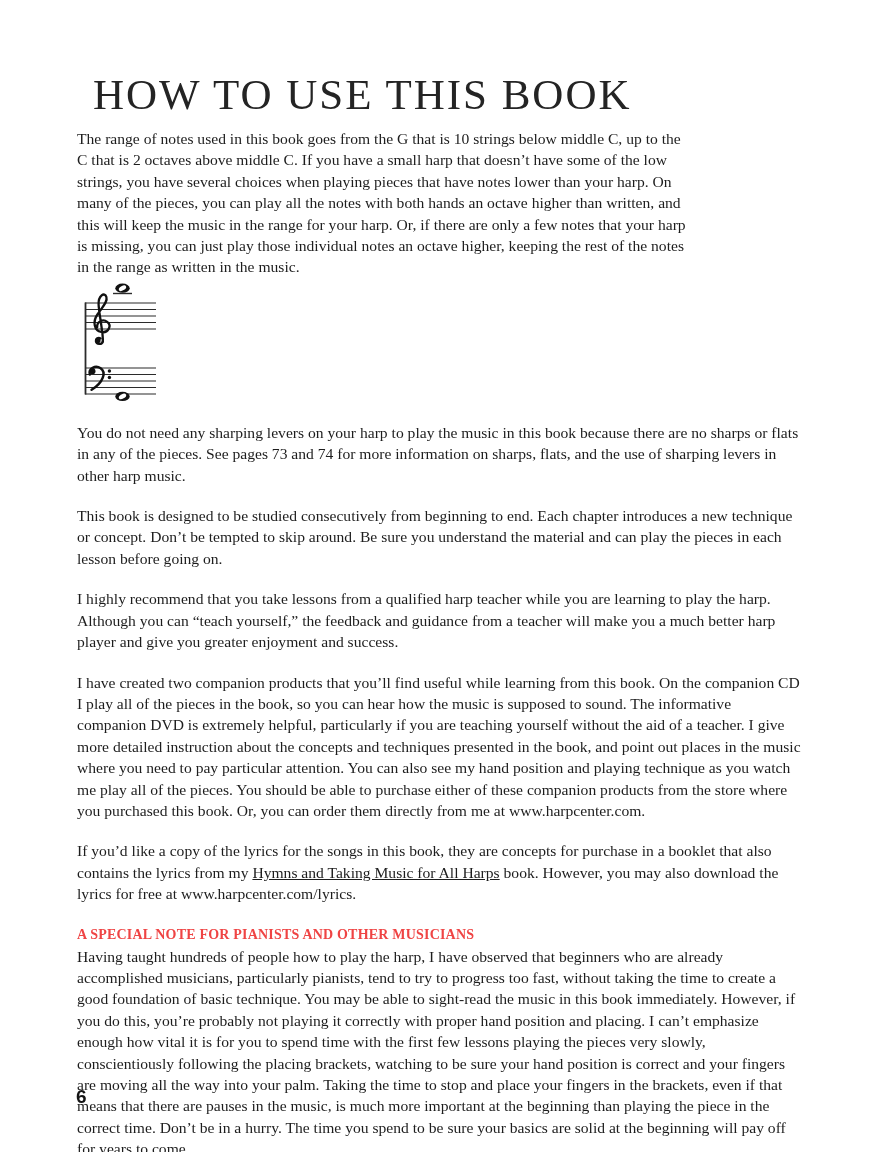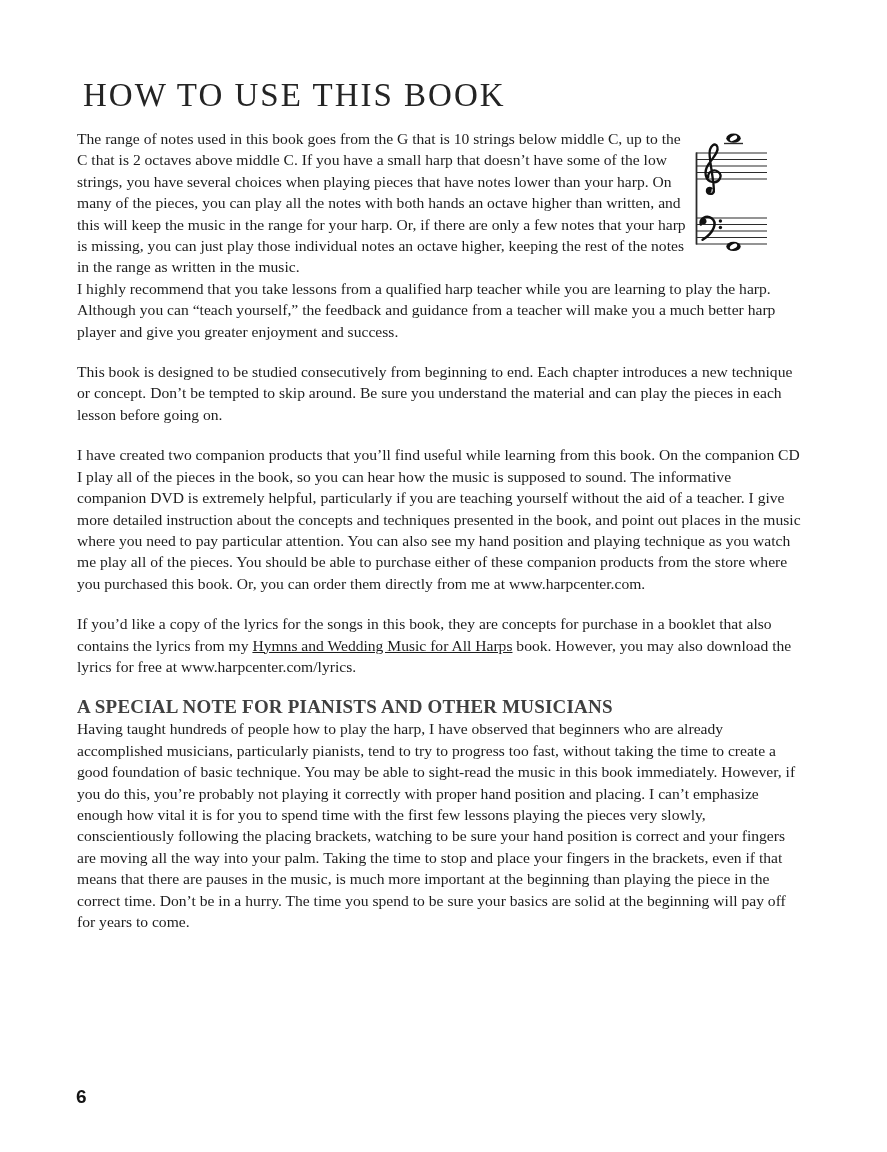--- a/index.html
+++ b/index.html
@@ -13,55 +13,57 @@
     overflow: hidden;
     margin: 0 auto;
   }
   .content {
     position: absolute;
     left: 77px;
     top: 74px;
     width: 727px;
   }
   .title {
-    font-size: 33px;
+    font-size: 43px;
     font-weight: normal;
     letter-spacing: 2px;
     line-height: 42px;
-    margin: 0 0 12px 6px;
+    margin: 0 0 12px 16px;
     color: #242424;
     white-space: nowrap;
   }
   .intro-row {
     display: flex;
     align-items: flex-start;
+    margin-bottom: 11px;
+    flex-direction: column;
   }
   p {
     font-size: 15.6px;
     line-height: 21.4px;
     margin: 0 0 19px 0;
     text-align: left;
   }
   .intro-text {
     width: 611px;
     margin: 0;
     flex: 0 0 auto;
   }
   .figure-wrap {
     flex: 0 0 auto;
     margin-left: 5px;
     margin-top: 2px;
   }
   .section-heading {
-    font-size: 19px;
+    font-size: 14px;
     font-weight: bold;
     line-height: 21px;
     margin: 0 0 1px 0;
     letter-spacing: 0.2px;
-    color: #404040;
+    color: #ef4444;
   }
   .book-ref { text-decoration: underline; }
   .last-para { margin-bottom: 8px; }
   .page-number {
     position: absolute;
     left: 76px;
     top: 1086px;
     font-family: "Liberation Sans", sans-serif;
     font-weight: bold;
     font-size: 19px;
@@ -110,25 +112,26 @@
             <ellipse rx="4" ry="2.2" fill="#ffffff" transform="rotate(-30)"></ellipse>
           </g>
           <g transform="translate(40.5,116.4)">
             <ellipse rx="7.2" ry="4.6" fill="#111111"></ellipse>
             <ellipse rx="4" ry="2.2" fill="#ffffff" transform="rotate(-30)"></ellipse>
           </g>
         </svg>
       </div>
     </div>
 
+    <p>You do not need any sharping levers on your harp to play the music in this book because there are no sharps or flats in any of the pieces.  See pages 73 and 74 for more information on sharps, flats, and the use of sharping levers in other harp music.</p>
+    <p>This book is designed to be studied consecutively from beginning to end.  Each chapter introduces a new technique or concept.  Don’t be tempted to skip around.  Be sure you understand the material and can play the pieces in each lesson before going on.</p>
     <p>I highly recommend that you take lessons from a qualified harp teacher while you are learning to play the harp.  Although you can “teach yourself,” the feedback and guidance from a teacher will make you a much better harp player and give you greater enjoyment and success.</p>
-    <p>This book is designed to be studied consecutively from beginning to end.  Each chapter introduces a new technique or concept.  Don’t be tempted to skip around.  Be sure you understand the material and can play the pieces in each lesson before going on.</p>
     <p>I have created two companion products that you’ll find useful while learning from this book. On the companion CD I play all of the pieces in the book, so you can hear how the music is supposed to sound. The informative companion DVD is extremely helpful, particularly if you are teaching yourself without the aid of a teacher. I give more detailed instruction about the concepts and techniques presented in the book, and point out places in the music where you need to pay particular attention.  You can also see my hand position and playing technique as you watch me play all of the pieces. You should be able to purchase either of these companion products from the store where you purchased this book.  Or, you can order them directly from me at www.harpcenter.com.</p>
 
-    <p><span>If you’d like a copy of the lyrics for the songs in this book, they are concepts for purchase in a booklet that also contains the lyrics from my </span><span class="book-ref">Hymns and Wedding Music for All Harps</span><span> book.  However, you may also download the lyrics for free at www.harpcenter.com/lyrics.</span></p>
+    <p><span>If you’d like a copy of the lyrics for the songs in this book, they are concepts for purchase in a booklet that also contains the lyrics from my </span><span class="book-ref">Hymns and Taking Music for All Harps</span><span> book.  However, you may also download the lyrics for free at www.harpcenter.com/lyrics.</span></p>
 
     <h2 class="section-heading">A SPECIAL NOTE FOR PIANISTS AND OTHER MUSICIANS</h2>
     <p class="last-para">Having taught hundreds of people how to play the harp, I have observed that beginners who are already accomplished musicians,  particularly pianists, tend to try to progress too fast, without taking the time to create a good foundation of basic technique. You may be able to sight-read the music in this book immediately.  However, if you do this, you’re probably not playing it correctly with proper hand position and placing.  I can’t emphasize enough how vital it is for you to spend time with the first few lessons playing the pieces very slowly, conscientiously following the placing brackets, watching to be sure your hand position is correct and your fingers are moving all the way into your palm. Taking the time to stop and place your fingers in the brackets, even if that means that there are pauses in the music, is much more important at the beginning than playing the piece in the correct time. Don’t be in a hurry. The time you spend to be sure your basics are solid at the beginning will pay off for years to come.</p>
 
   </div>
 
   <div class="page-number">6</div>
 </div>
 
 </body></html>

